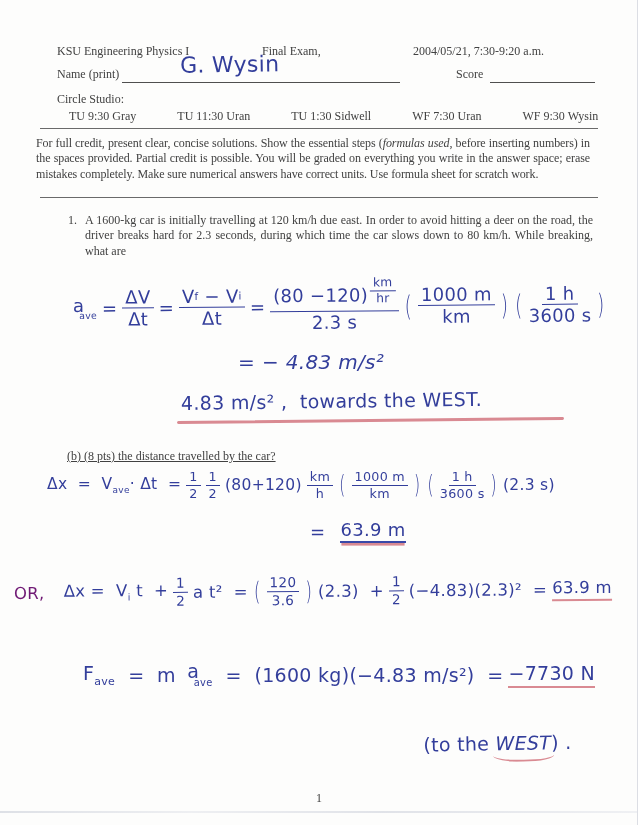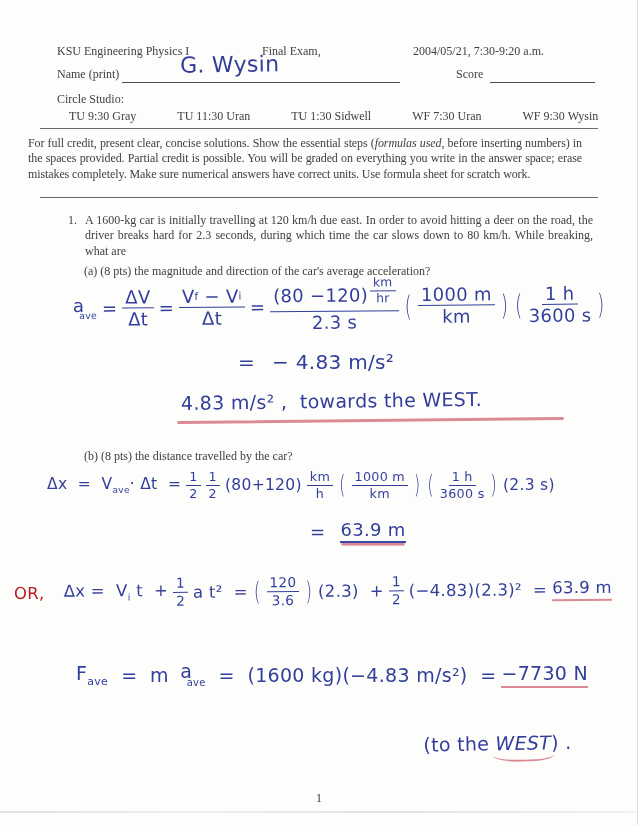--- a/index.html
+++ b/index.html
@@ -6,21 +6,21 @@
   .page {
     position:relative; width:638px; height:825px; margin:0 auto;
     background:#fdfdfc; overflow:hidden;
     font-family:"Liberation Serif", serif; color:#414141;
   }
   .abs { position:absolute; }
   .print { font-size:12px; line-height:1.28; }
   .it { font-style:italic; }
   .just { text-align:justify; }
   .hw { font-family:"DejaVu Sans", sans-serif; color:#333e9b; letter-spacing:0.3px; }
-  .red-ink { color:#b91c1c; }
+  .red-ink { color:#701a75; }
   .eqrow { display:flex; align-items:center; gap:5px; white-space:nowrap; }
   .eqrow span { white-space:pre; }
   .frac { display:inline-flex; flex-direction:column; align-items:center; vertical-align:middle; line-height:1.08; }
   .frac > .fn { border-bottom:1.7px solid currentColor; padding:0 3px 1px; display:inline-flex; align-items:center; }
   .frac > .fd { padding-top:1px; }
   .mini  { font-size:0.68em; line-height:1.05; margin-left:2px; transform:translateY(-4px); }
   .mini2 { font-size:0.82em; }
   .bigp { display:inline-block; transform:scaleY(1.55); font-weight:300; margin:0 1px; }
   sub { font-size:0.58em; }
   .underSub { display:inline-flex; flex-direction:column; line-height:0.95; align-items:flex-start; }
@@ -56,58 +56,57 @@
   <div class="abs print" style="left:57px; top:109px; display:flex; gap:41px;margin-left:12px;">
     <span>TU 9:30 Gray</span>
     <span>TU 11:30 Uran</span>
     <span>TU 1:30 Sidwell</span>
     <span>WF 7:30 Uran</span>
     <span>WF 9:30 Wysin</span>
   </div>
 
   <div class="hr" style="top:128px;"></div>
 
-  <div class="abs print just" style="left:28px; top:136px; width:554px; letter-spacing:-0.1px;">
+  <div class="abs print just" style="left:36px; top:136px; width:554px; letter-spacing:-0.1px;">
     <span>For full credit, present clear, concise solutions. Show the essential steps (</span><span class="it">formulas used</span><span>, before inserting numbers) in the spaces provided. Partial credit is possible. You will be graded on everything you write in the answer space; erase mistakes completely. Make sure numerical answers have correct units. Use formula sheet for scratch work.</span>
   </div>
 
   <div class="hr" style="top:197px;"></div>
 
   <div class="abs" style="left:68px; top:213px; width:526px; display:flex; gap:8px;">
     <span class="print">1.</span>
     <span class="print just" style="width:508px;">A 1600-kg car is initially travelling at 120 km/h due east. In order to avoid hitting a deer on the road, the driver breaks hard for 2.3 seconds, during which time the car slows down to 80 km/h. While breaking, what are</span>
   </div>
 
-  <div class="abs print" style="left:84px; top:264px;">(a) (8 pts) the magnitude and direction of the car's average acceleration?</div>
 
   <div class="abs hw eqrow" style="left:73px; top:283px; font-size:18px; transform:rotate(-0.5deg); transform-origin:left center;">
     <span class="underSub"><span>a</span><span class="us">ave</span></span>
     <span>=</span>
     <span class="frac"><span class="fn">ΔV</span><span class="fd">Δt</span></span>
     <span>=</span>
     <span class="frac"><span class="fn"><span>V</span><sub>f</sub><span> − V</span><sub>i</sub></span><span class="fd">Δt</span></span>
     <span>=</span>
     <span class="frac"><span class="fn"><span>(80 −120)</span><span class="frac mini"><span class="fn">km</span><span class="fd">hr</span></span></span><span class="fd">2.3 s</span></span>
     <span class="bigp">(</span>
     <span class="frac"><span class="fn">1000 m</span><span class="fd">km</span></span>
     <span class="bigp">)</span>
     <span class="bigp">(</span>
     <span class="frac"><span class="fn">1 h</span><span class="fd">3600 s</span></span>
     <span class="bigp">)</span>
   </div>
 
   <div class="abs hw eqrow" style="left:238px; top:350px; font-size:20px;">
     <span>=</span>
-    <span style="margin-left:12px;">− 4.83 m/s²</span>
+    <span style="margin-left:2px;font-style:italic;">− 4.83 m/s²</span>
   </div>
 
   <div class="abs hw" style="left:181px; top:392px; font-size:19px; transform:rotate(-0.8deg); transform-origin:left center; white-space:pre;">4.83 m/s² ,  towards the WEST.</div>
   <div class="redline" style="left:177px; top:421px; width:387px; transform:rotate(-0.6deg);"></div>
 
-  <div class="abs print" style="left:84px; top:449px;">(b) (8 pts) the distance travelled by the car?</div>
+  <div class="abs print" style="left:67px; top:449px;text-decoration:underline;">(b) (8 pts) the distance travelled by the car?</div>
 
   <div class="abs hw eqrow" style="left:47px; top:470px; font-size:15.5px;">
     <span><span>Δx  =  V</span><sub>ave</sub><span>· Δt  =</span></span>
     <span class="frac mini2"><span class="fn">1</span><span class="fd">2</span></span>
     <span class="frac mini2"><span class="fn">1</span><span class="fd">2</span></span>
     <span>(80+120)</span>
     <span class="frac mini2"><span class="fn">km</span><span class="fd">h</span></span>
     <span class="bigp">(</span>
     <span class="frac mini2"><span class="fn">1000 m</span><span class="fd">km</span></span>
     <span class="bigp">)</span>
@@ -130,21 +129,21 @@
     <span class="bigp">(</span>
     <span class="frac mini2"><span class="fn">120</span><span class="fd">3.6</span></span>
     <span class="bigp">)</span>
     <span>(2.3)  +</span>
     <span class="frac mini2"><span class="fn">1</span><span class="fd">2</span></span>
     <span>(−4.83)(2.3)²  =</span>
     <span class="ulr">63.9 m</span>
   </div>
 
 
-  <div class="abs hw eqrow" style="left:76px; top:662px; font-size:19px;">
+  <div class="abs hw eqrow" style="left:83px; top:662px; font-size:19px;">
     <span><span>F</span><sub>ave</sub></span>
     <span style="margin-left:8px;">=  m </span>
     <span class="underSub"><span>a</span><span class="us">ave</span></span>
     <span style="margin-left:8px;">=  (1600 kg)(−4.83 m/s²)  =</span>
     <span class="ulr">−7730 N</span>
   </div>
 
   <div class="abs hw" style="left:398px; top:712px; font-size:19px; white-space:pre; transform:rotate(-1deg); transform-origin:left center;">
     <span>(to the </span><span class="westCurve">WEST</span><span>) .</span>
   </div>

